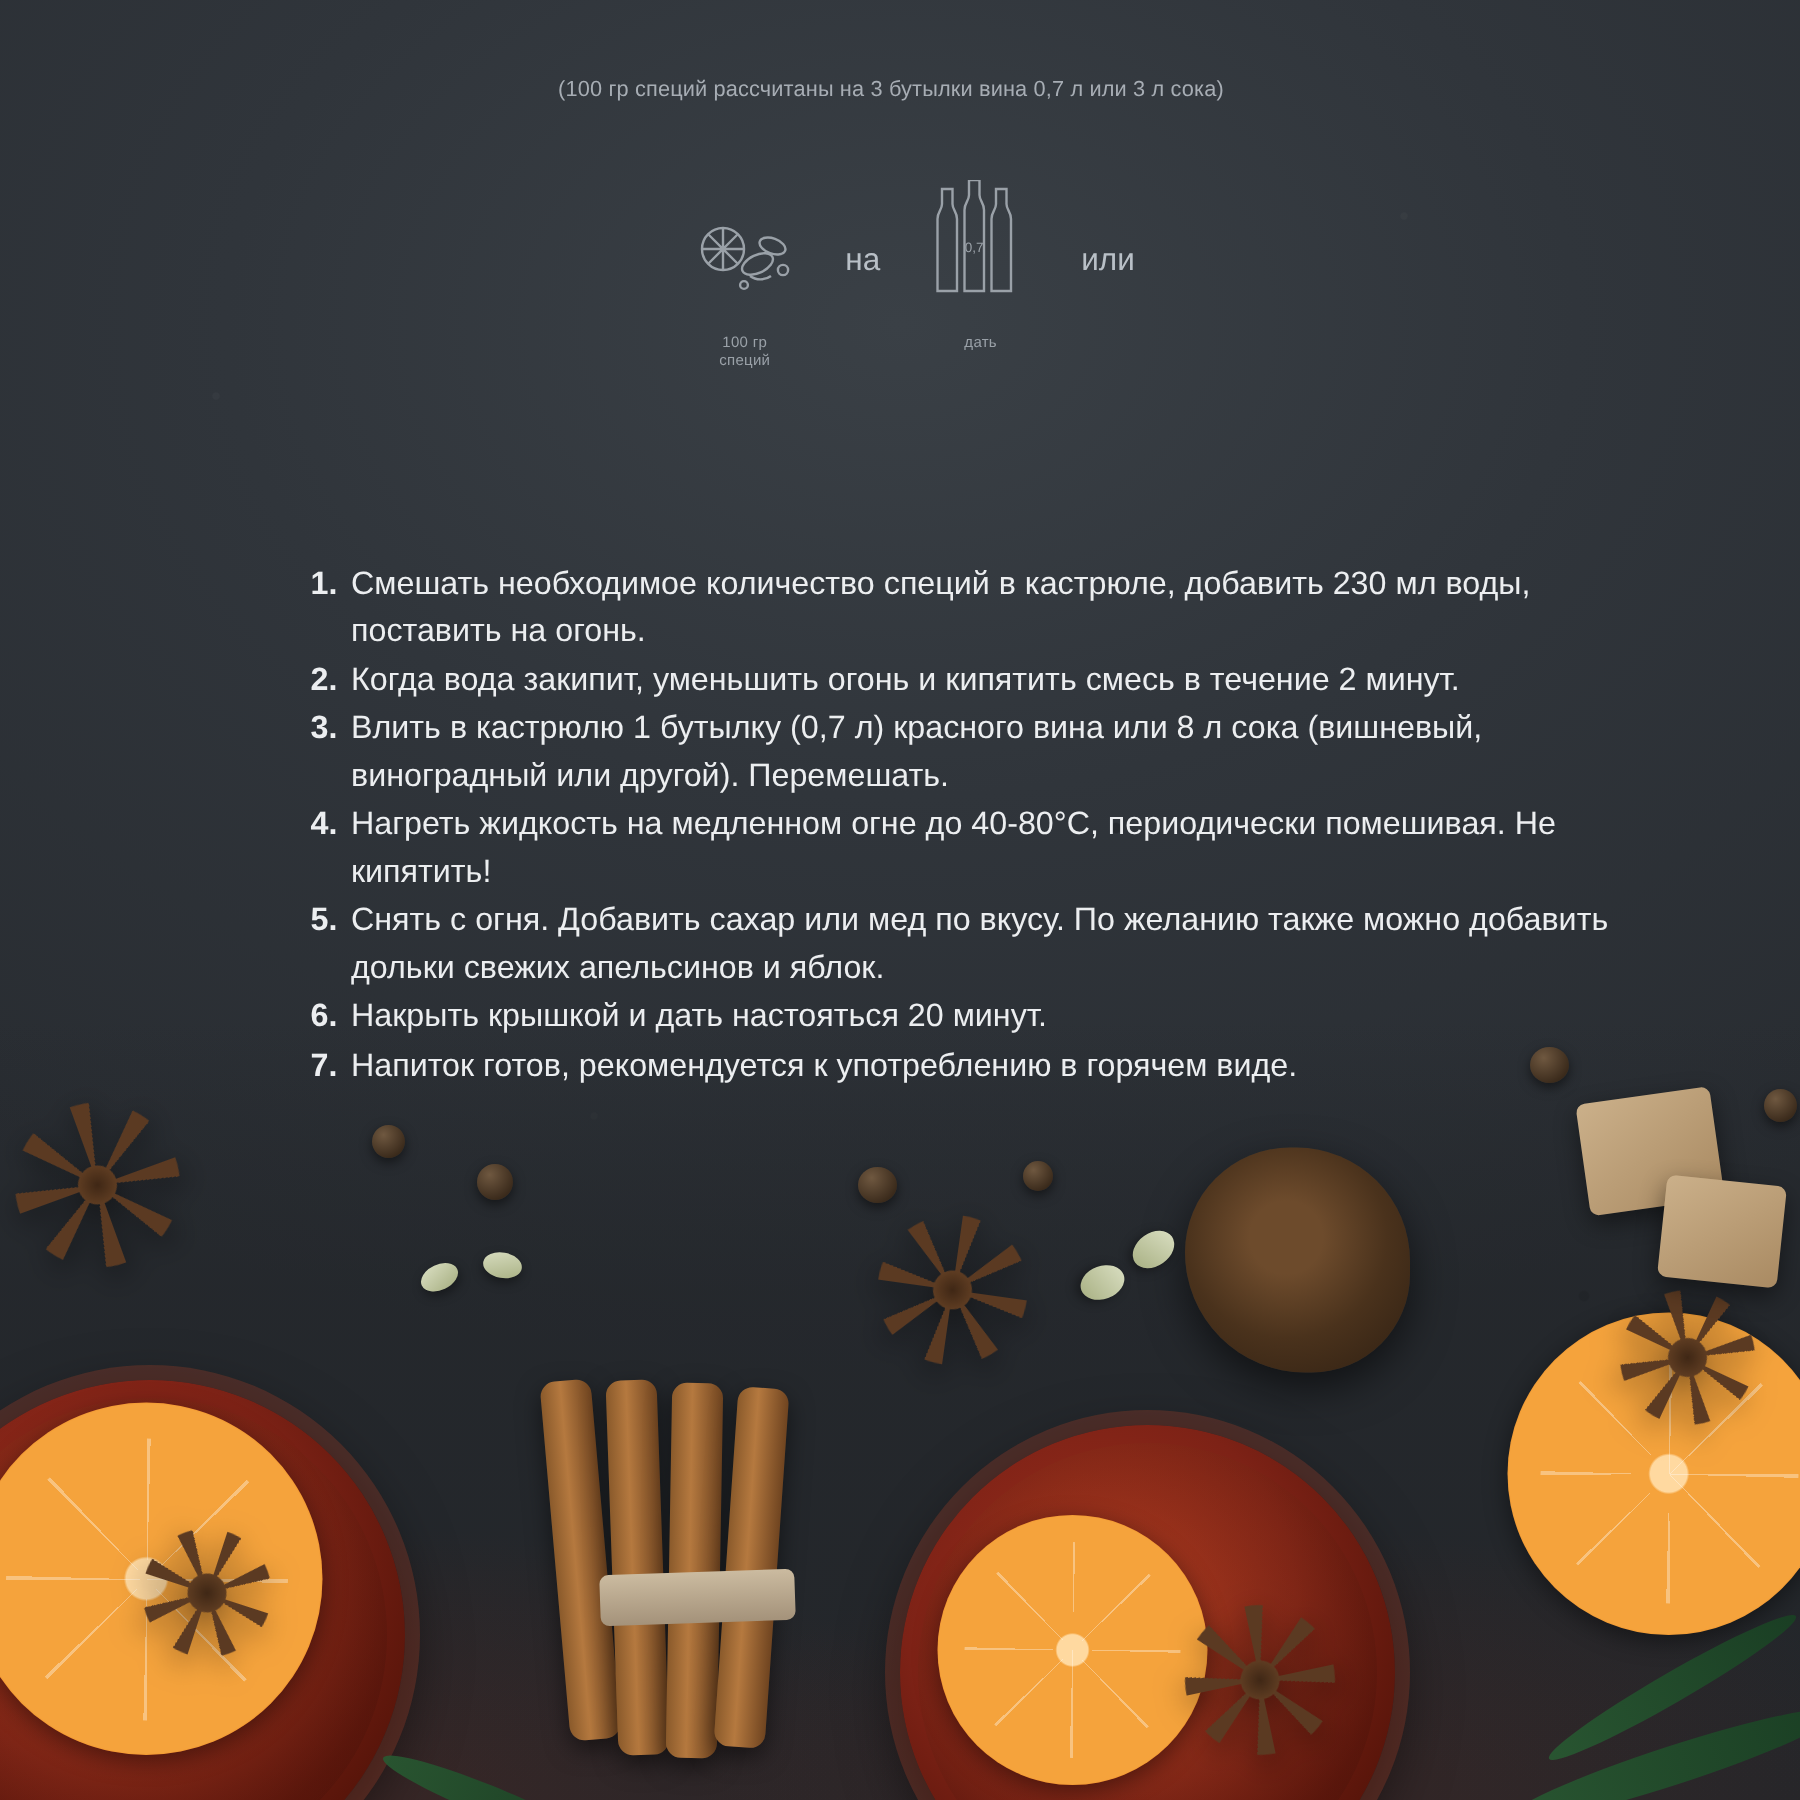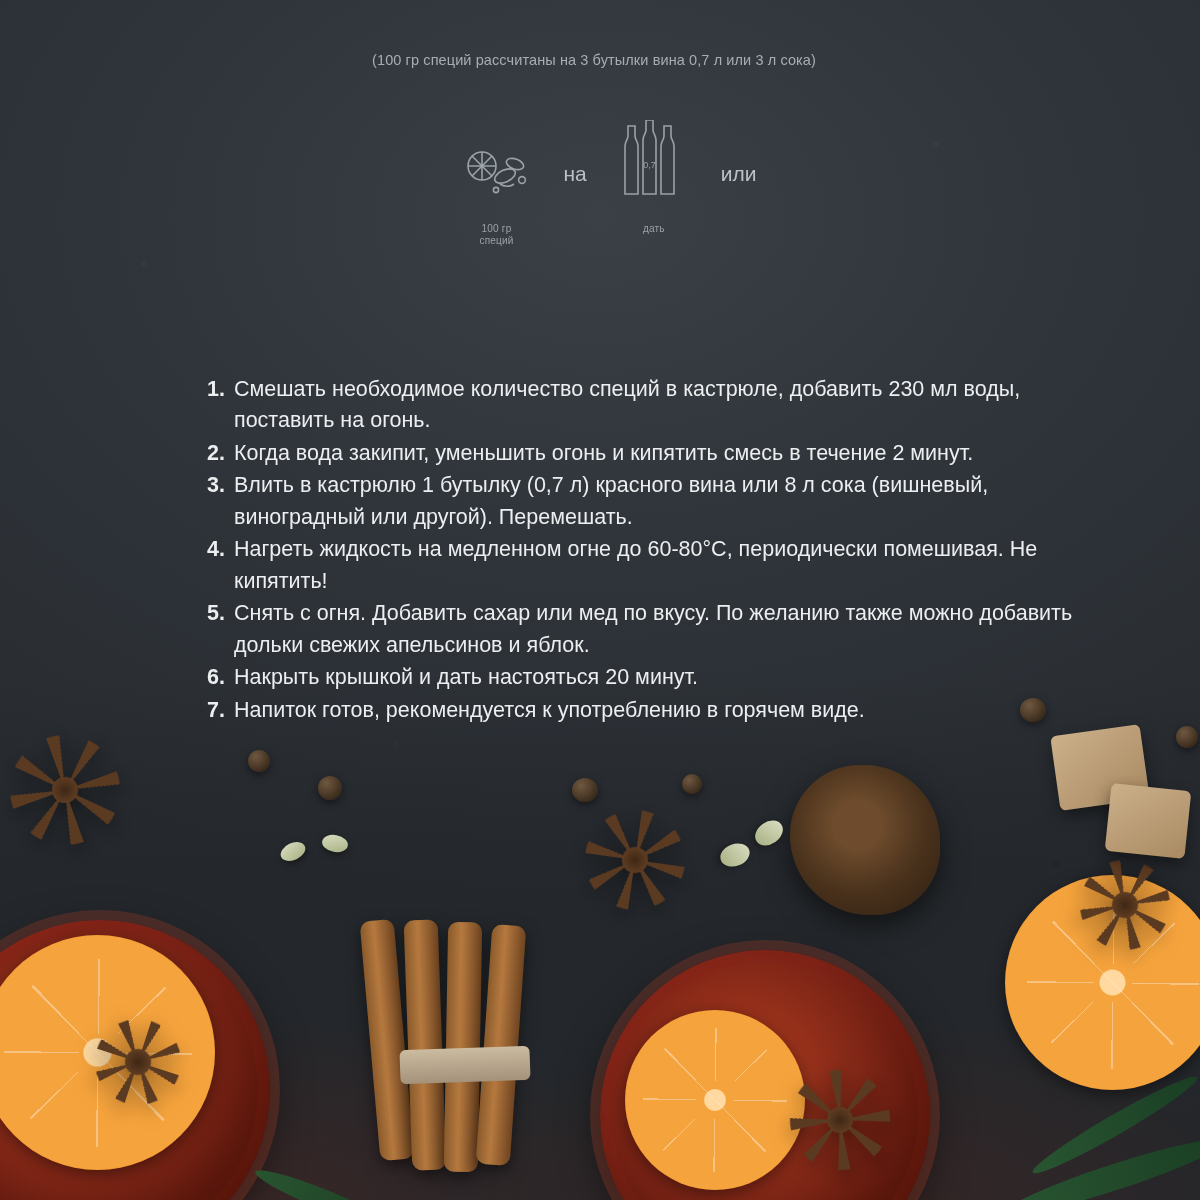--- a/index.html
+++ b/index.html
@@ -325,21 +325,21 @@
     <li class="step">
       <span class="step-num">2.</span>
       <span class="step-text">Когда вода закипит, уменьшить огонь и кипятить смесь в течение 2 минут.</span>
     </li>
     <li class="step">
       <span class="step-num">3.</span>
       <span class="step-text">Влить в кастрюлю 1 бутылку (0,7 л) красного вина или 8 л сока (вишневый, виноградный или другой). Перемешать.</span>
     </li>
     <li class="step">
       <span class="step-num">4.</span>
-      <span class="step-text">Нагреть жидкость на медленном огне до 60-80°C, периодически помешивая. Не кипятить!</span>
+      <span class="step-text">Нагреть жидкость на медленном огне до 40-80°C, периодически помешивая. Не кипятить!</span>
     </li>
     <li class="step">
       <span class="step-num">5.</span>
       <span class="step-text">Снять с огня. Добавить сахар или мед по вкусу. По желанию также можно добавить дольки свежих апельсинов и яблок.</span>
     </li>
     <li class="step">
       <span class="step-num">6.</span>
       <span class="step-text">Накрыть крышкой и дать настояться 20 минут.</span>
     </li>
     <li class="step">

